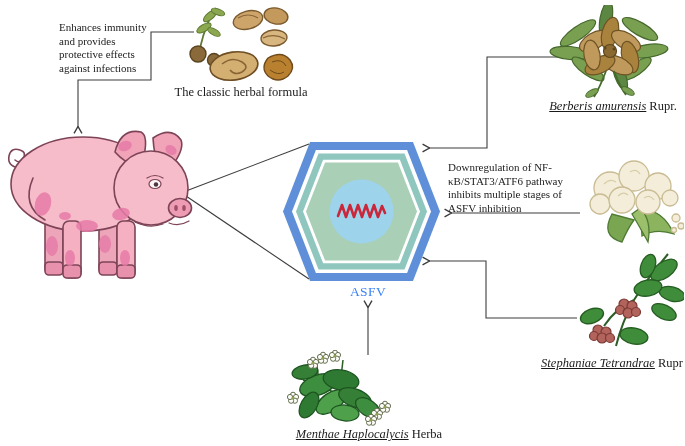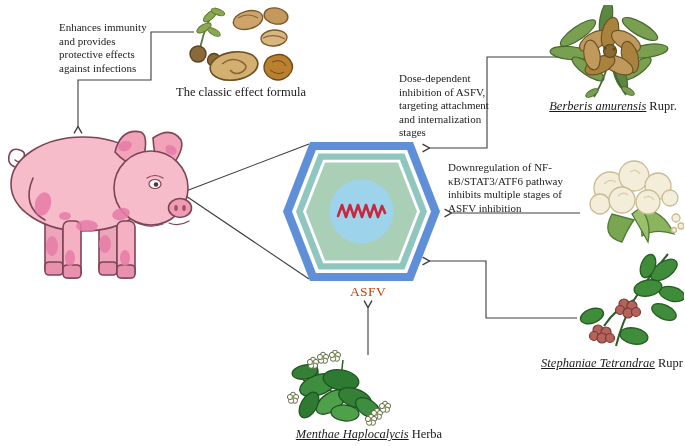--- a/index.html
+++ b/index.html
@@ -4,21 +4,21 @@
 <style>
   html,body{margin:0;padding:0;background:#fff;}
   #figure{position:relative;width:685px;height:446px;background:#ffffff;overflow:hidden;
           font-family:"Liberation Serif", serif;color:#1f1f1f;}
   .abs{position:absolute;}
   .note{position:absolute;font-size:11px;line-height:13.5px;white-space:pre-line;text-align:left;color:#222;}
   .caption{position:absolute;font-size:12.5px;line-height:15px;text-align:center;color:#1a1a1a;}
   .caption .sci{font-style:italic;text-decoration:underline;}
   .caption .auth{padding-left:3px;}
   #asfv-label{position:absolute;left:330px;top:284px;width:76px;text-align:center;
-              font-size:13.5px;letter-spacing:.4px;color:#c2410c;}
+              font-size:13.5px;letter-spacing:.4px;color:#3b82f6;}
   svg{display:block;}
 </style>
 </head>
 <body>
 
 <div id="figure">
 
   <svg class="abs" style="left:0;top:0" width="685" height="446" viewBox="0 0 685 446">
     <defs>
       <marker id="arr" viewBox="0 0 10 10" refX="1.5" refY="5" markerWidth="9" markerHeight="9" orient="auto">
@@ -210,34 +210,29 @@
       <use href="#fl" transform="translate(102,57)"></use>
       <use href="#fl" transform="translate(88,70)"></use>
     </g>
   </svg>
 
   <div class="note" style="left:59px;top:21px;width:100px">Enhances immunity
 and provides
 protective effects
 against infections</div>
 
-  <div class="note" style="left:399px;top:72px;width:105px">Dose-dependent
-inhibition of ASFV,
-targeting attachment
-and internalization
-stages</div>
 
   <div class="note" style="left:448px;top:161px;width:140px">Downregulation of NF-
 κB/STAT3/ATF6 pathway
 inhibits multiple stages of
 ASFV inhibition</div>
 
 
 
-  <div class="caption" style="left:168px;top:85px;width:146px">The classic effect formula</div>
+  <div class="caption" style="left:168px;top:85px;width:146px">The classic herbal formula</div>
 
   <div class="caption" style="left:540px;top:99px;width:146px">
     <span class="sci">Berberis amurensis</span><span class="auth">Rupr.</span>
   </div>
 
 
   <div class="caption" style="left:537px;top:356px;width:150px">
     <span class="sci">Stephaniae Tetrandrae</span><span class="auth">Rupr</span>
   </div>
 

